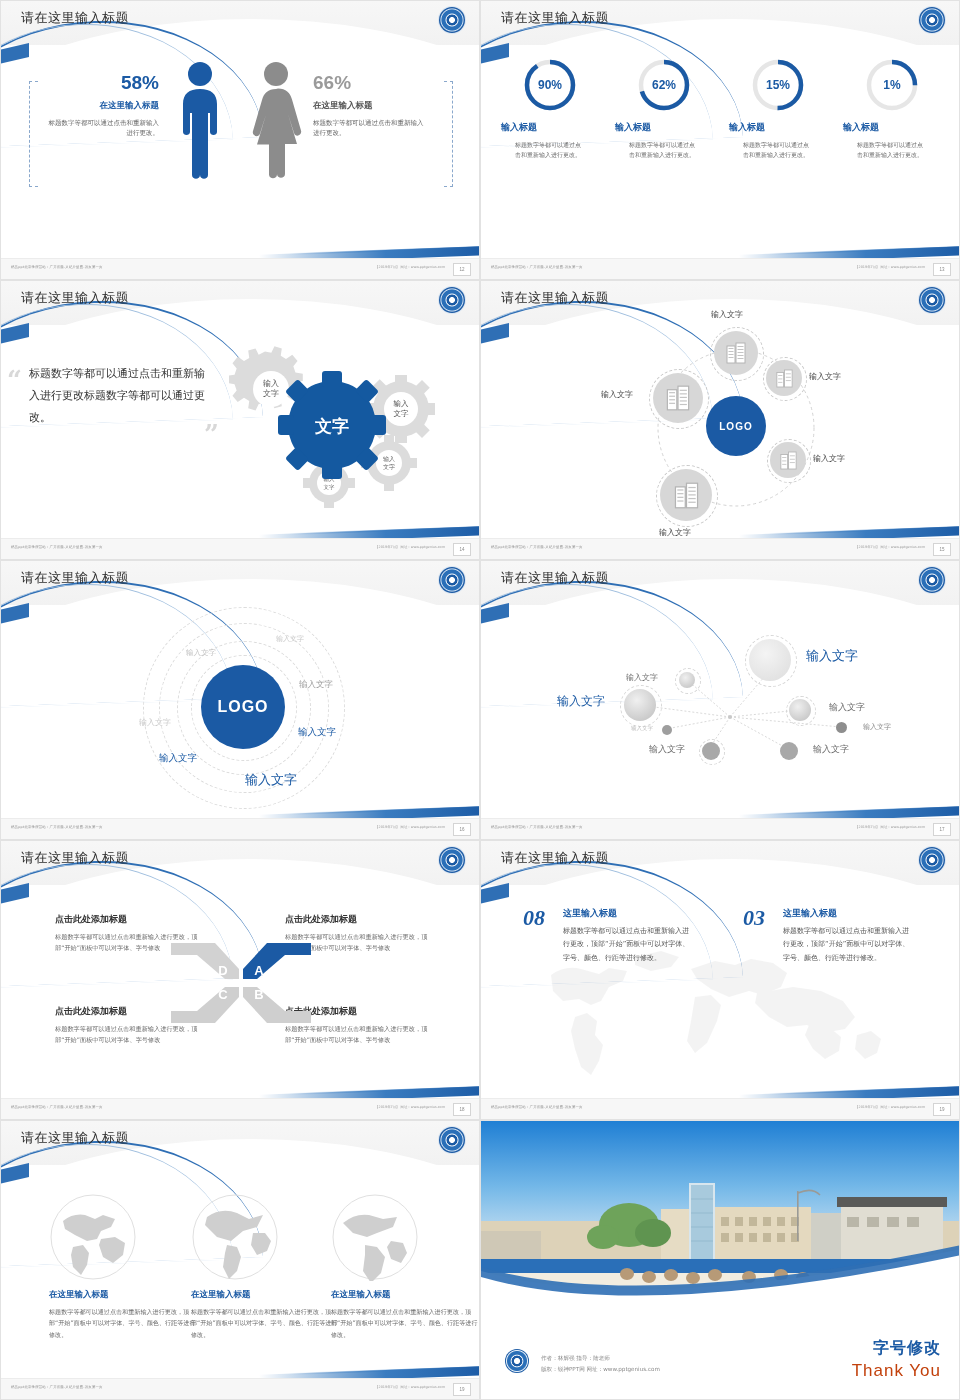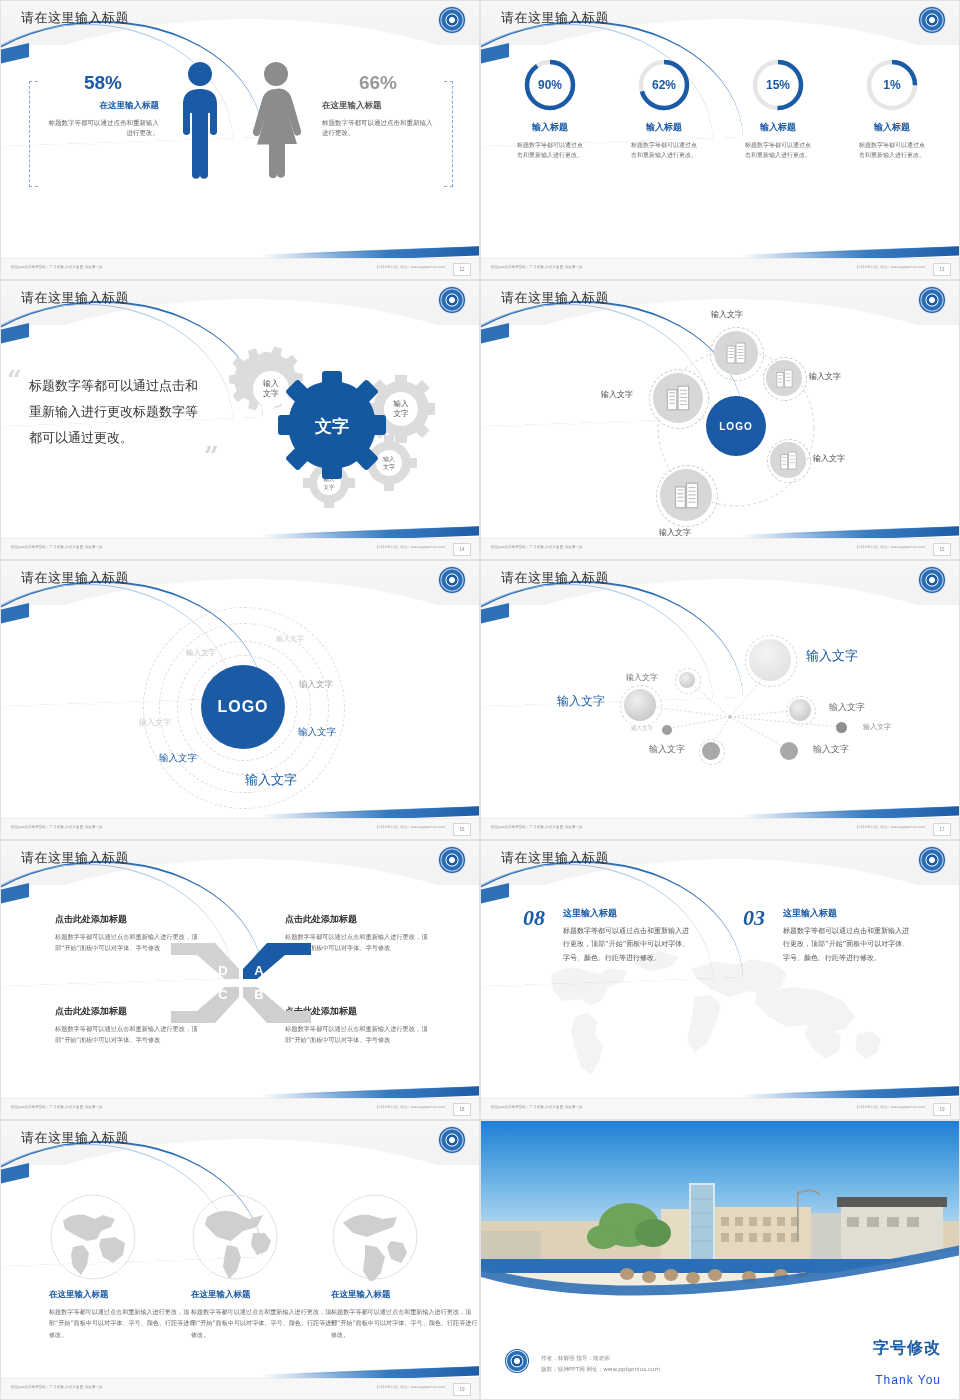--- a/index.html
+++ b/index.html
@@ -26,35 +26,35 @@
   .f-right{position:absolute;right:34px;top:6px;font-size:3.4px;color:#9a9a9a;white-space:nowrap;}
   .f-page{position:absolute;right:8px;top:4px;width:16px;height:11px;border:1px solid #d4d4d4;color:#8a8a8a;font-size:4.5px;display:flex;align-items:center;justify-content:center;background:#fff;}
   .body{position:absolute;left:0;top:46px;right:0;bottom:22px;}
   .cn{font-family:"DejaVu Sans","Liberation Sans",sans-serif;}
   .blue{color:#1b5aa4;}
   .gray{color:#9a9a9a;}
   
   .s1-wrap{position:absolute;left:0;top:6px;width:480px;height:150px;}
   .s1-bracket{position:absolute;border:1px dashed #8aa8cc;}
   .s1-col{position:absolute;top:20px;width:112px;}
-  .s1-pct{font-size:19px;font-weight:bold;line-height:1;text-align:center;}
+  .s1-pct{font-size:19px;font-weight:bold;line-height:1;}
   .s1-sub{font-size:8.5px;font-weight:bold;margin-top:8px;}
   .s1-txt{font-size:6.5px;color:#666;line-height:1.6;margin-top:6px;}
   .person{position:absolute;top:8px;}
   
   .donuts{position:absolute;left:0;top:10px;width:480px;display:flex;justify-content:center;gap:16px;}
-  .donut-col{width:98px;text-align:center;}
+  .donut-col{width:98px;text-align:left;}
   .donut{position:relative;width:56px;height:56px;margin:0 auto;}
   .d-lbl{margin-top:8px;font-size:9px;font-weight:bold;color:#1b5aa4;}
   .d-txt{margin-top:6px;font-size:6px;color:#6d6d6d;line-height:1.7;padding:0 14px;}
   .d-pct{position:absolute;inset:0;display:flex;align-items:center;justify-content:center;font-size:12px;font-weight:bold;color:#1b5aa4;}
   
   .quote{position:absolute;left:28px;top:36px;width:180px;}
   .q-mark{font-size:26px;color:#d8d8d8;font-weight:bold;line-height:.6;font-family:"DejaVu Serif",serif;}
-  .q-text{font-size:13px;color:#333;line-height:2;margin-top:10px;}
+  .q-text{font-size:11px;color:#333;line-height:2;}
   
   .logo-circle{position:absolute;border-radius:50%;background:#1b5aa4;color:#fff;display:flex;align-items:center;justify-content:center;font-weight:bold;letter-spacing:1px;}
   .node{position:absolute;border-radius:50%;background:#d7d7d7;display:flex;align-items:center;justify-content:center;}
   .node-ring{position:absolute;border-radius:50%;border:1px dashed #c9c9c9;}
   .nlabel{position:absolute;font-size:8px;color:#444;white-space:nowrap;}
   
   .ring-d{position:absolute;border-radius:50%;border:1px dashed #dcdcdc;}
   
   .blob{position:absolute;border-radius:50%;background:radial-gradient(circle at 40% 35%,#f0f0f0,#bdbdbd);}
   .blob-ring{position:absolute;border-radius:50%;border:1px dashed #d6d6d6;}
@@ -65,21 +65,21 @@
   
   .num{font-size:22px;font-weight:bold;font-style:italic;color:#1b5aa4;font-family:"Liberation Serif",serif;}
   .worldmap{position:absolute;left:28px;top:52px;width:424px;height:150px;opacity:.16;}
   
   .g-col{position:absolute;width:148px;}
   .g-h{font-size:8.5px;font-weight:bold;color:#1b5aa4;}
   .g-b{font-size:6.1px;color:#666;line-height:1.85;margin-top:5px;}
   
   .photo{position:absolute;left:0;top:0;width:480px;height:186px;overflow:hidden;background:linear-gradient(#2f8ede 0%,#6fb6ea 46%,#a7d3f0 62%,#cfe3ef 70%,#d9cdb4 76%,#cfc2a8 100%);}
   .thanks-cn{position:absolute;right:18px;bottom:40px;font-size:16px;font-weight:bold;color:#1b5aa4;letter-spacing:1px;}
-  .thanks-en{position:absolute;right:18px;bottom:12px;font-size:12px;color:#1d4ed8;letter-spacing:1px;}
+  .thanks-en{position:absolute;right:18px;bottom:18px;font-size:17px;color:#c2410c;letter-spacing:1px;}
   .cred{position:absolute;left:60px;bottom:24px;font-size:5.6px;color:#8a8a8a;line-height:2;white-space:nowrap;}
   .cred-logo{position:absolute;left:24px;bottom:26px;width:24px;height:24px;border-radius:50%;
       background:radial-gradient(circle at 50% 50%,#ffffff 0%,#ffffff 16%,#1b5aa4 20%,#1b5aa4 30%,#ffffff 34%,#2a6fb8 40%,#2a6fb8 56%,#e4eef8 62%,#1b5aa4 68%,#1b5aa4 80%,#f2f7fc 86%,#c9dcee 100%);}
 </style>
 </head>
 <body>
 
 <div class="grid">
 
   <div class="slide">
@@ -107,21 +107,21 @@
           <svg class="person" style="left:172px;" width="54" height="118" viewBox="0 0 54 118">
             <circle cx="27" cy="13" r="12" fill="#1b5aa4"></circle>
             <path d="M27 28c-11 0-17 5-17 15v28c0 4 7 4 7 0V52h2v62c0 5 8 5 8 0V80h0v34c0 5 8 5 8 0V52h2v19c0 4 7 4 7 0V43c0-10-6-15-17-15z" fill="#1b5aa4"></path>
           </svg>
 
           <svg class="person" style="left:246px;" width="58" height="118" viewBox="0 0 58 118">
             <circle cx="29" cy="13" r="12" fill="#8c8c8c"></circle>
             <path d="M29 28c-8 0-12 4-14 11L6 70c-1.5 5 5.5 7.5 7 2.5l6-19-9 30h12v30c0 5 8 5 8 0V83h0v30c0 5 8 5 8 0V83h12l-9-30 6 19c1.5 5 8.5 2.5 7-2.5l-9-31c-2-7-6-11-14-11z" fill="#8c8c8c"></path>
           </svg>
 
-          <div class="s1-col" style="left:312px;text-align:left;margin-left:9px;">
+          <div class="s1-col" style="left:312px;text-align:left;">
             <div class="s1-pct gray">66%</div>
             <div class="s1-sub cn" style="color:#555;">在这里输入标题</div>
             <div class="s1-txt cn">标题数字等都可以通过点击和重新输入进行更改。</div>
           </div>
         </div>
       </div>
 
       <div class="sw-br2"></div>
       <div class="sw-br"></div>
       <div class="footer">

